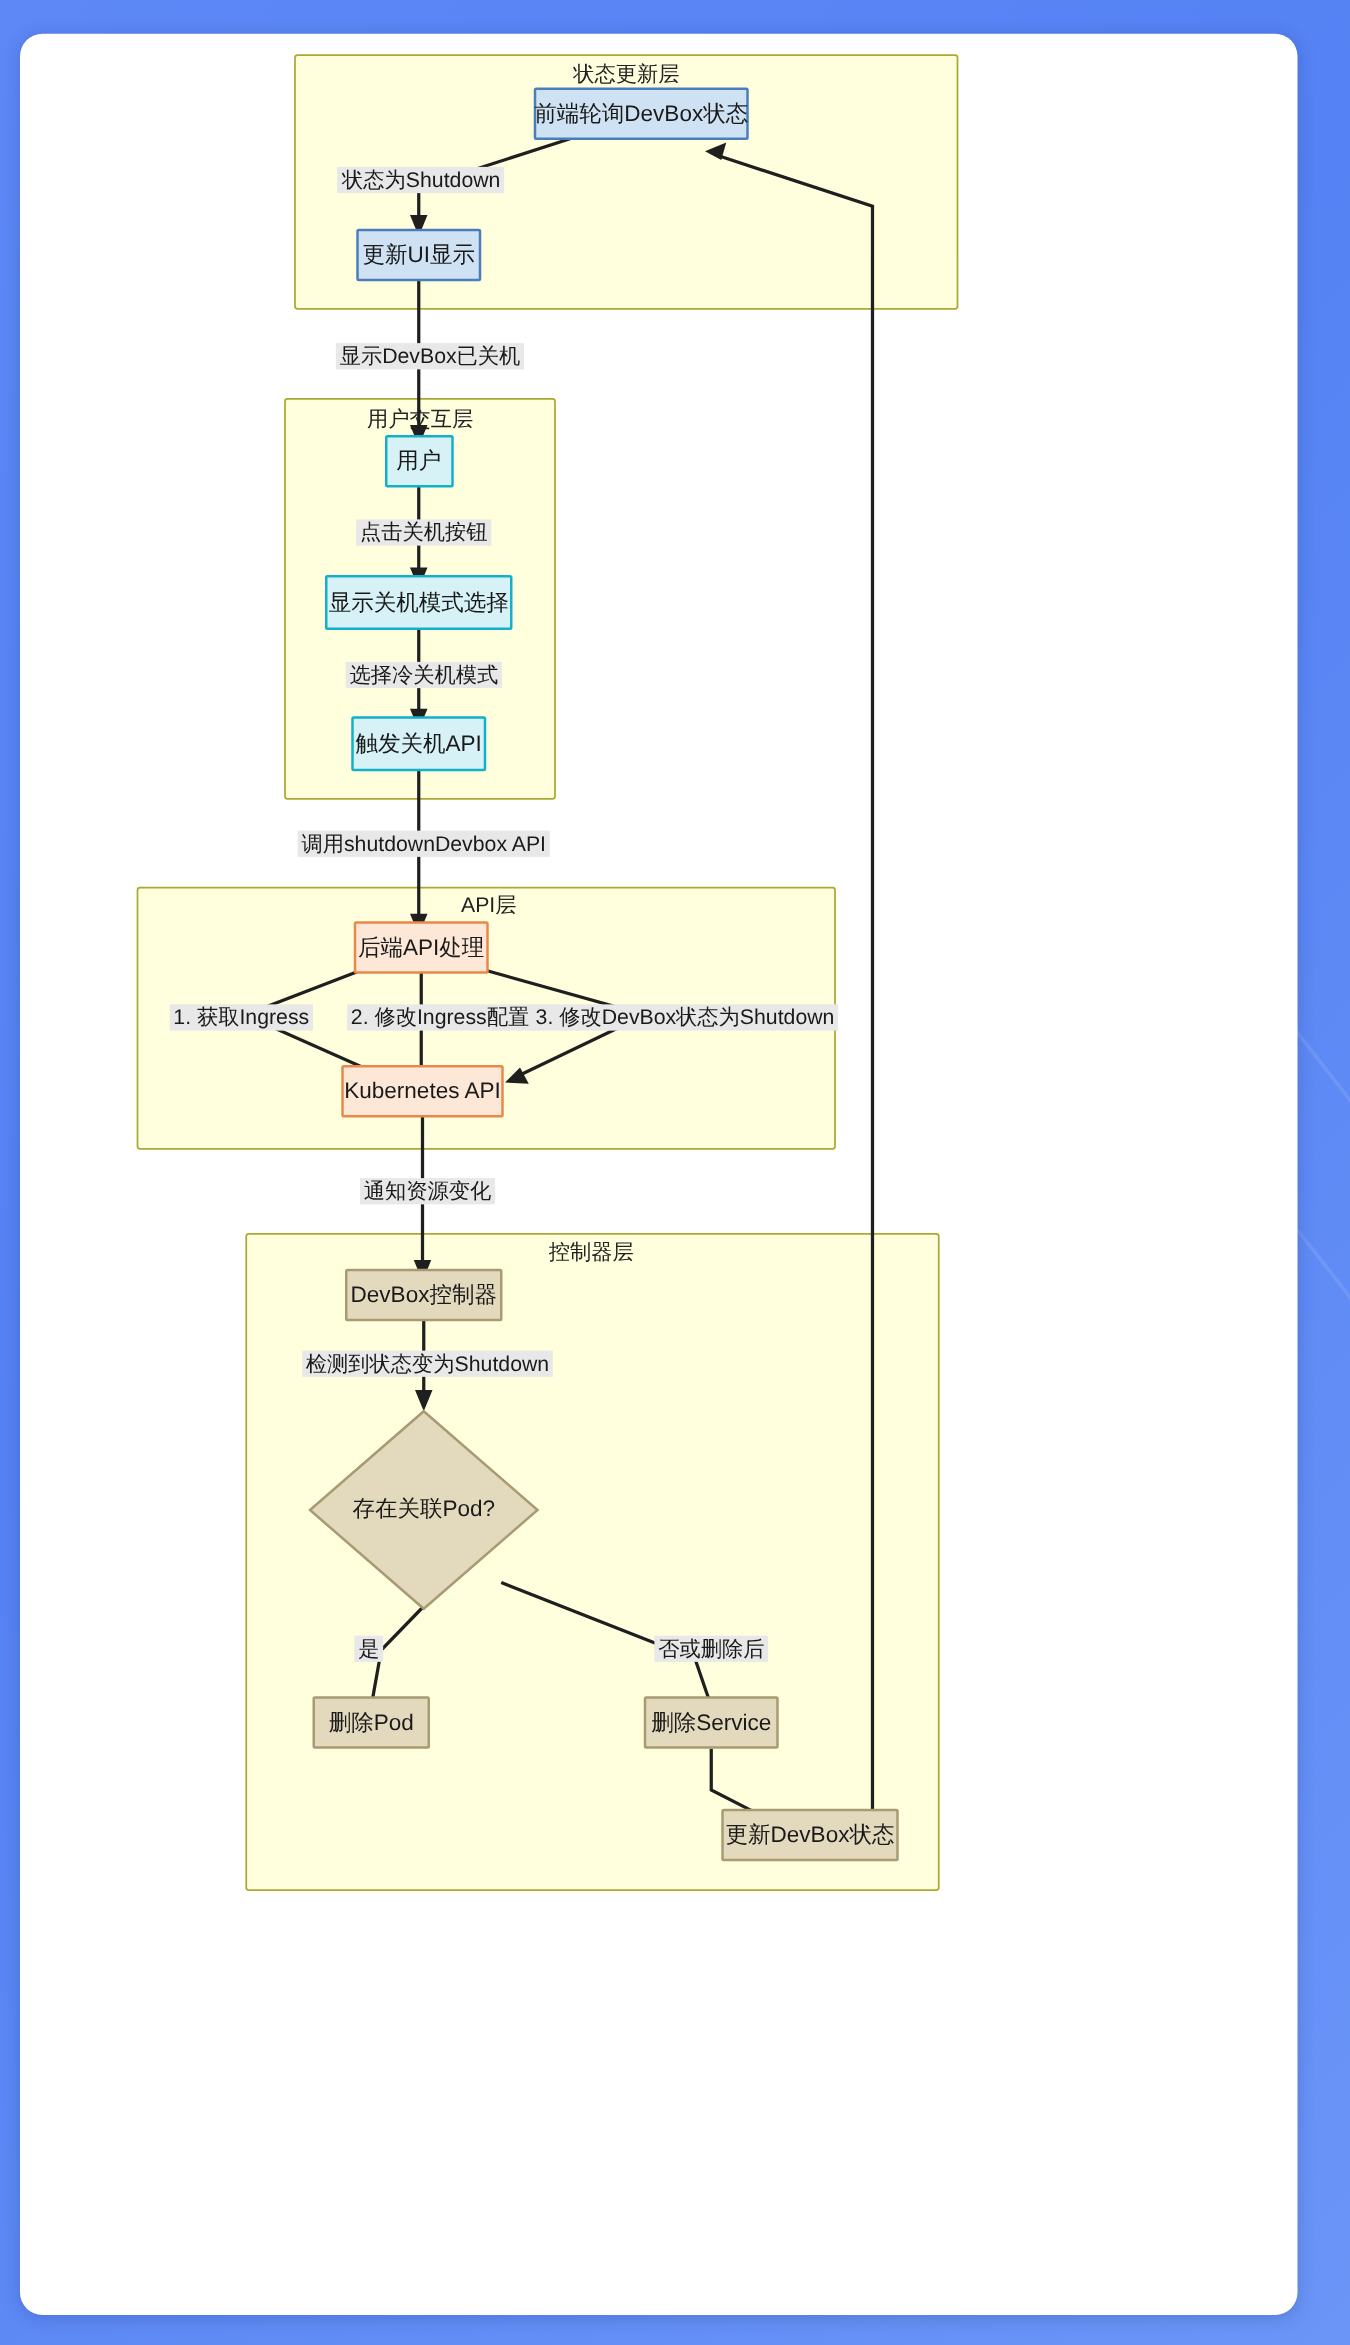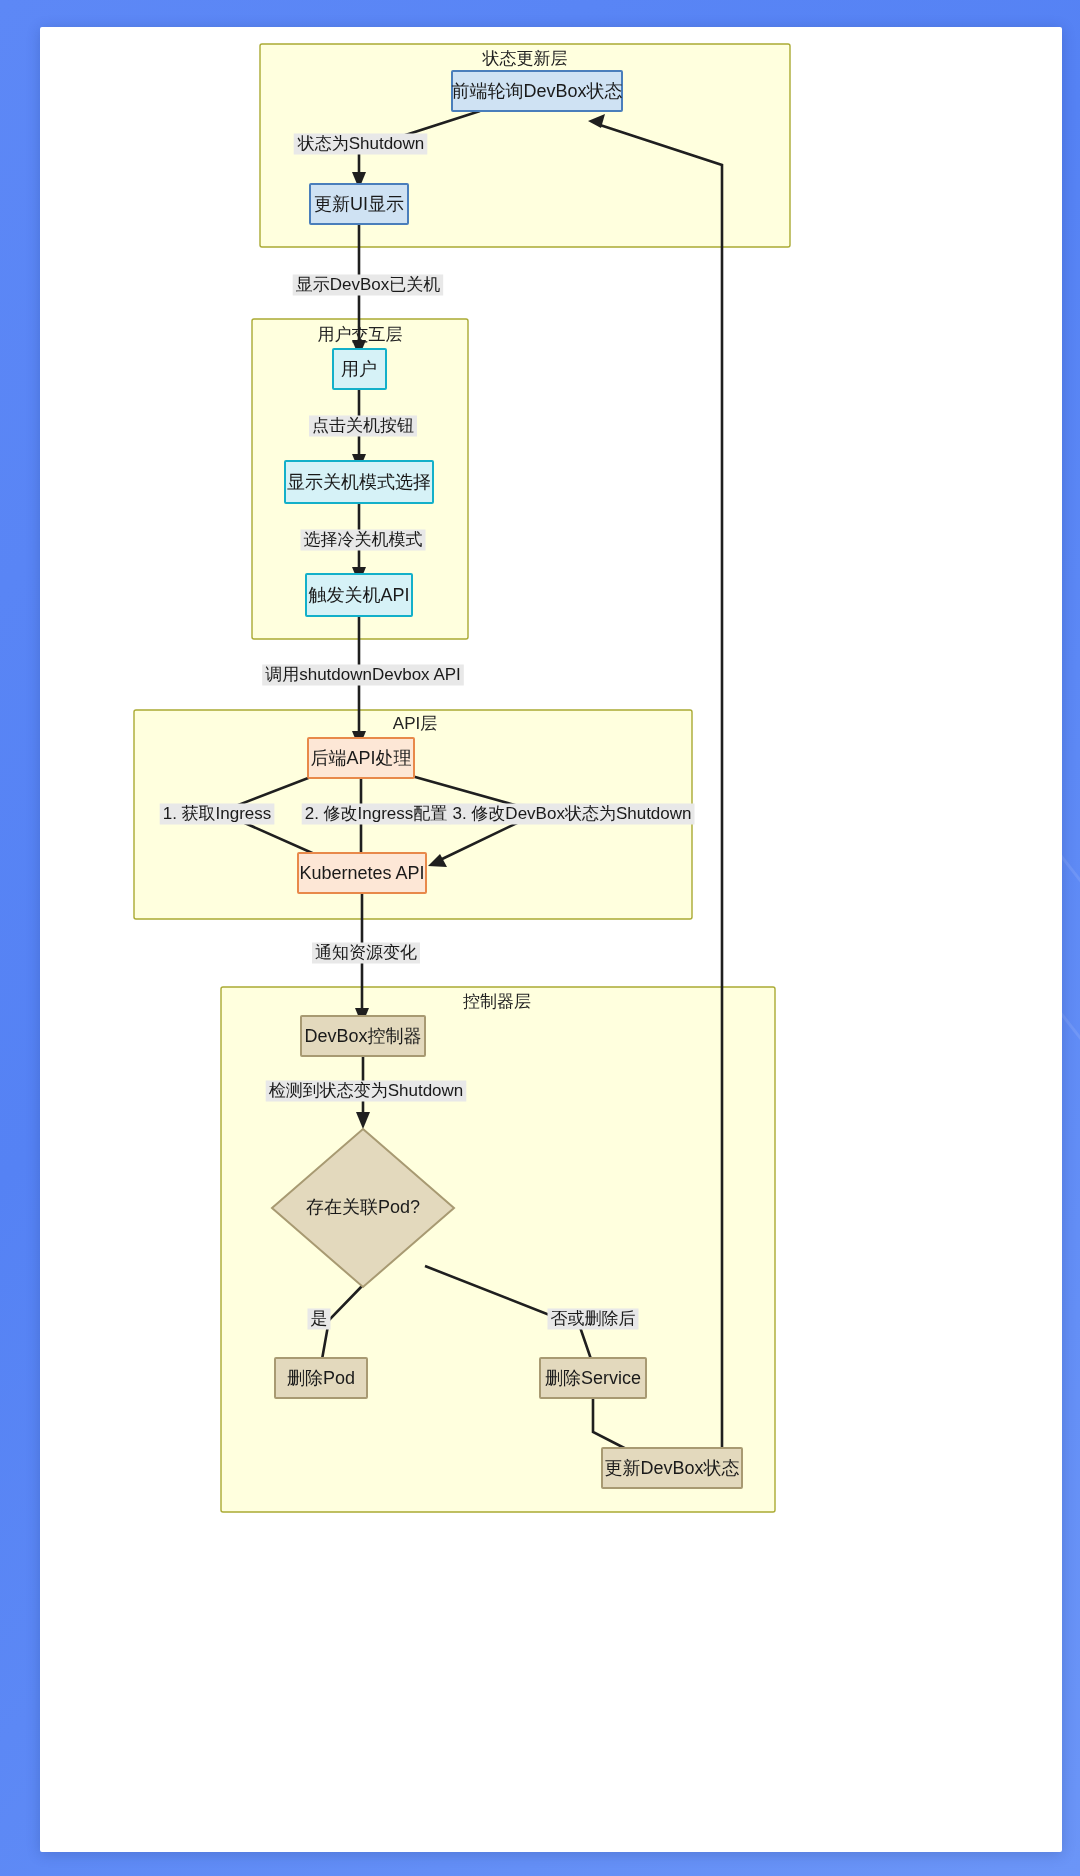--- a/index.html
+++ b/index.html
@@ -18,24 +18,24 @@
   
   .bg-streak {
     position: absolute;
     background: rgba(255,255,255,0.10);
     transform: rotate(-38deg);
     transform-origin: center;
     pointer-events: none;
   }
   #card {
     position: absolute;
-    left: 40px; top: 27px;
+    left: 16px; top: 27px;
     width: 1022px; height: 1825px;
     background: #ffffff;
-    border-radius: 2px;
+    border-radius: 18px;
     box-shadow: 0 2px 14px rgba(20,40,100,0.22);
     overflow: hidden;
   }
   #diagram { position: absolute; left: 0; top: 0; }
 
   svg text { font-family: "Liberation Sans", "DejaVu Sans", sans-serif; }
   .cluster-rect { fill: #ffffde; stroke: #aaaa33; stroke-width: 1.4px; }
   .cluster-label { font-size: 17px; fill: #222222; text-anchor: middle; dominant-baseline: middle; }
 
   .node-rect { stroke-width: 2px; }

